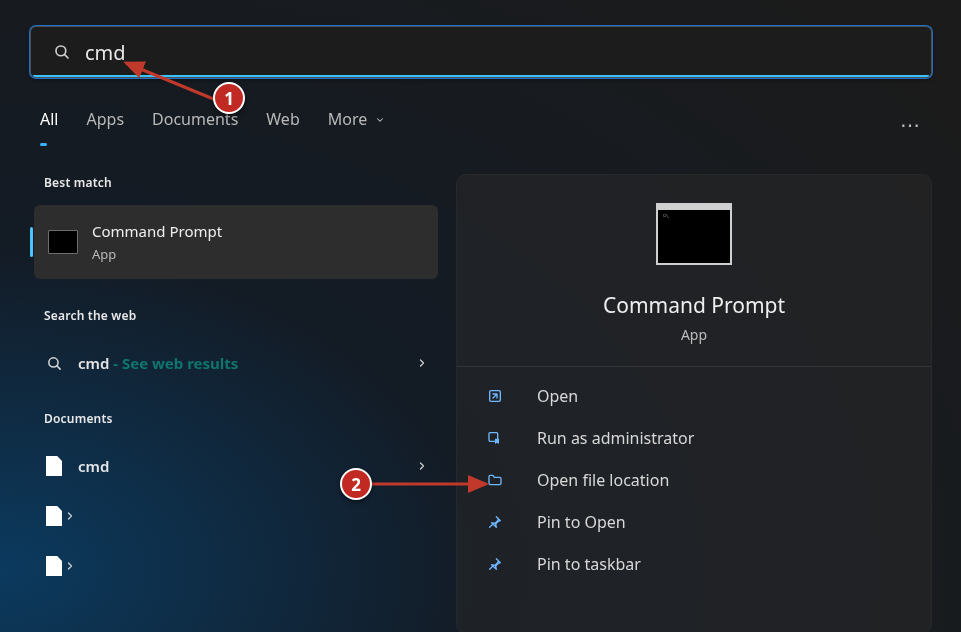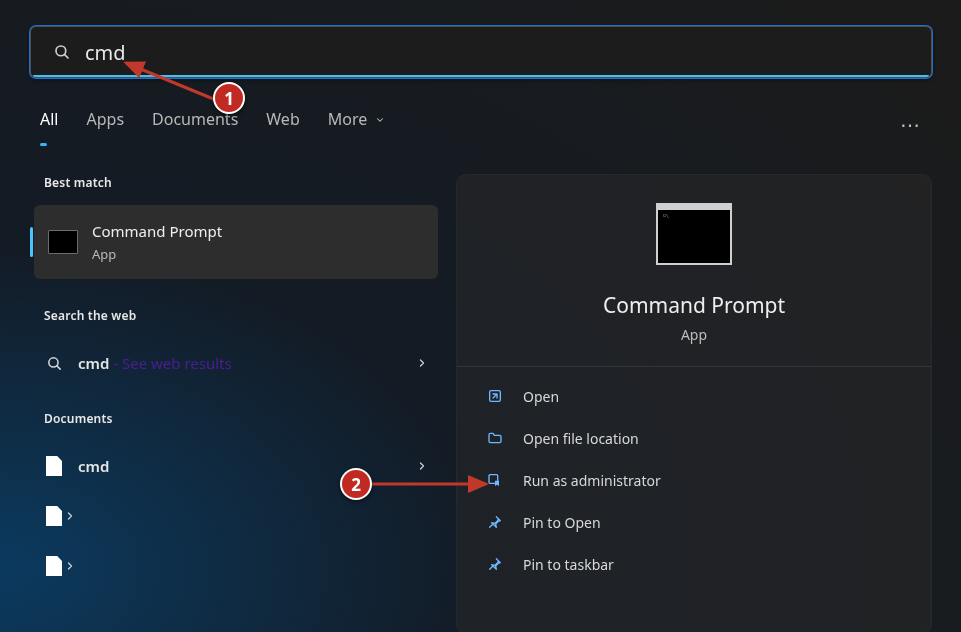--- a/index.html
+++ b/index.html
@@ -51,38 +51,38 @@
   .bm-text { margin-left: 14px; }
   .bm-title { font-size: 15px; color: #eee; }
   .bm-sub { font-size: 13px; color: #b9b9b9; margin-top: 4px; }
 
   .row-item {
     display: flex; align-items: center; height: 50px; padding: 0 12px 0 14px; border-radius: 6px; cursor:pointer;
   }
   .row-icon { width: 20px; flex:0 0 auto; display:flex; justify-content:center; }
   .row-label { margin-left: 14px; font-size: 15px; color:#e6e6e6; flex:1; white-space: nowrap; }
   .row-label .bold { font-weight: 600; }
-  .row-label .dim { color:#4c1d95; font-weight: 400; }
+  .row-label .dim { color:#0f766e; font-weight: 700; }
   .row-chev { color:#cfcfcf; }
   .file-icon { width:16px; height:20px; background:#fff; clip-path: polygon(0 0,70% 0,100% 25%,100% 100%,0 100%); }
   .mag-icon svg { vertical-align: middle; }
 
   
   .panel { background: #2a2a2a80; border: 1px solid #3a3a3a40; border-radius: 10px; height: 460px; padding: 28px 20px 0 20px; overflow:hidden; }
   .panel-header { display:flex; flex-direction:column; align-items:center; }
   .big-thumb { width: 76px; height: 62px; background:#000; border: 2px solid #d0d0d0; border-top-width: 7px; position:relative; }
   .big-thumb::after{content:"";position:absolute;top:-2px;left:5px;width:8px;height:1px;color:#444;}
   .big-thumb .mini{position:absolute;top:3px;left:5px;font-size:4px;color:#bbb;letter-spacing:-0.2px;}
   .app-title { font-size: 21px; color:#eee; margin-top: 26px; }
   .app-sub { font-size: 14px; color:#bdbdbd; margin-top: 6px; }
   .divider { height:1px; background:#4a4a4a80; margin: 22px -20px 8px -20px; }
 
   .action-item { display:flex; align-items:center; height:42px; padding:0 8px; border-radius:6px; cursor:pointer; }
   .action-icon { width:20px; display:flex; justify-content:center; color:#6fb7ff; }
-  .action-label { margin-left: 18px; font-size:14px; color:#d8d8d8; }
+  .action-label { margin-left: 32px; font-size:16px; color:#d8d8d8; }
 
   
   .anno { position: absolute; pointer-events: none; }
   .badge { width: 32px; height: 32px; border-radius: 50%; background:#c02a22; border:2px solid #fff; color:#fff; display:flex; align-items:center; justify-content:center; font-weight:700; font-size:17px; box-shadow:0 2px 4px rgba(0,0,0,.5); }
   svg.arrow line { stroke:#c0392b; stroke-width:3; }
   svg.arrow polygon { fill:#c0392b; }
 </style>
 </head>
 <body>
 
@@ -195,33 +195,33 @@
             <svg width="16" height="16" viewBox="0 0 24 24" fill="none" stroke="#6fb7ff" stroke-width="2" stroke-linecap="round" stroke-linejoin="round">
                 <rect x="4" y="4" width="16" height="16" rx="2"></rect>
                 <path d="M9 15l6-6M15 15V9H9"></path>
               </svg>
           </span>
           <span class="action-label">Open</span>
         </div>
         <div class="action-item">
           <span class="action-icon">
             <svg width="16" height="16" viewBox="0 0 24 24" fill="none" stroke="#6fb7ff" stroke-width="2" stroke-linecap="round" stroke-linejoin="round">
-                <path d="M3 7a2 2 0 0 1 2-2h4l2 3h8a2 2 0 0 1 2 2v7a2 2 0 0 1-2 2H5a2 2 0 0 1-2-2z"></path>
-              </svg>
-          </span>
-          <span class="action-label">Open file location</span>
-        </div>
-        <div class="action-item">
-          <span class="action-icon">
-            <svg width="16" height="16" viewBox="0 0 24 24" fill="none" stroke="#6fb7ff" stroke-width="2" stroke-linecap="round" stroke-linejoin="round">
                 <rect x="3" y="4" width="13" height="13" rx="1.5"></rect>
                 <path d="M12 13l6 0 0 8 -3 -2 -3 2 z" fill="#6fb7ff" stroke="none"></path>
               </svg>
           </span>
           <span class="action-label">Run as administrator</span>
+        </div>
+        <div class="action-item">
+          <span class="action-icon">
+            <svg width="16" height="16" viewBox="0 0 24 24" fill="none" stroke="#6fb7ff" stroke-width="2" stroke-linecap="round" stroke-linejoin="round">
+                <path d="M3 7a2 2 0 0 1 2-2h4l2 3h8a2 2 0 0 1 2 2v7a2 2 0 0 1-2 2H5a2 2 0 0 1-2-2z"></path>
+              </svg>
+          </span>
+          <span class="action-label">Open file location</span>
         </div>
         <div class="action-item">
           <span class="action-icon">
             <svg width="16" height="16" viewBox="0 0 24 24" fill="none" stroke="#6fb7ff" stroke-width="2" stroke-linecap="round" stroke-linejoin="round">
                 <path d="M14 4l6 6-3 1-4 4 1 5-7-7 5 1 4-4 1-3-3-3z"></path>
                 <line x1="4" y1="20" x2="9" y2="15"></line>
               </svg>
           </span>
           <span class="action-label">Pin to Open</span>
         </div>

